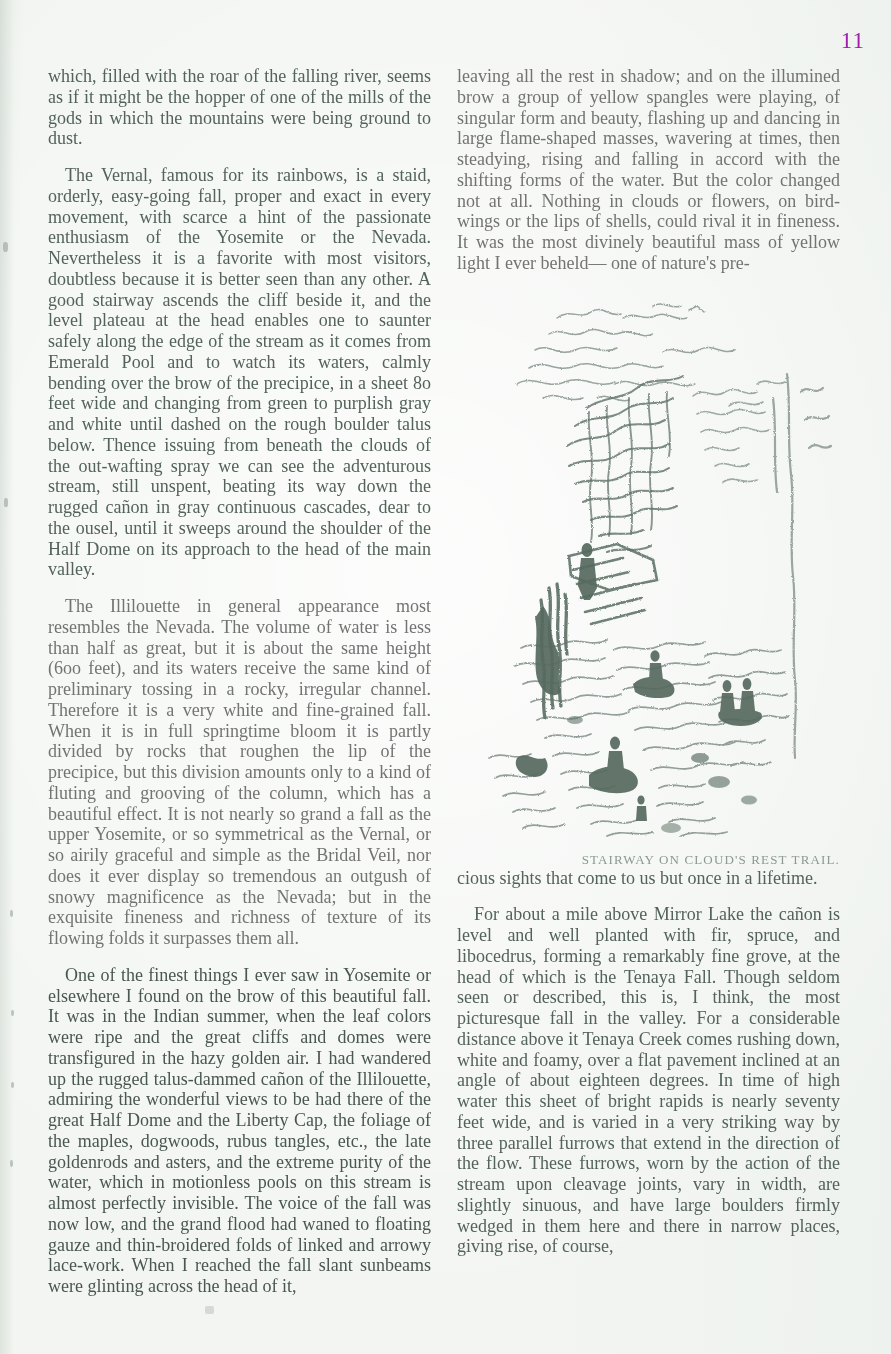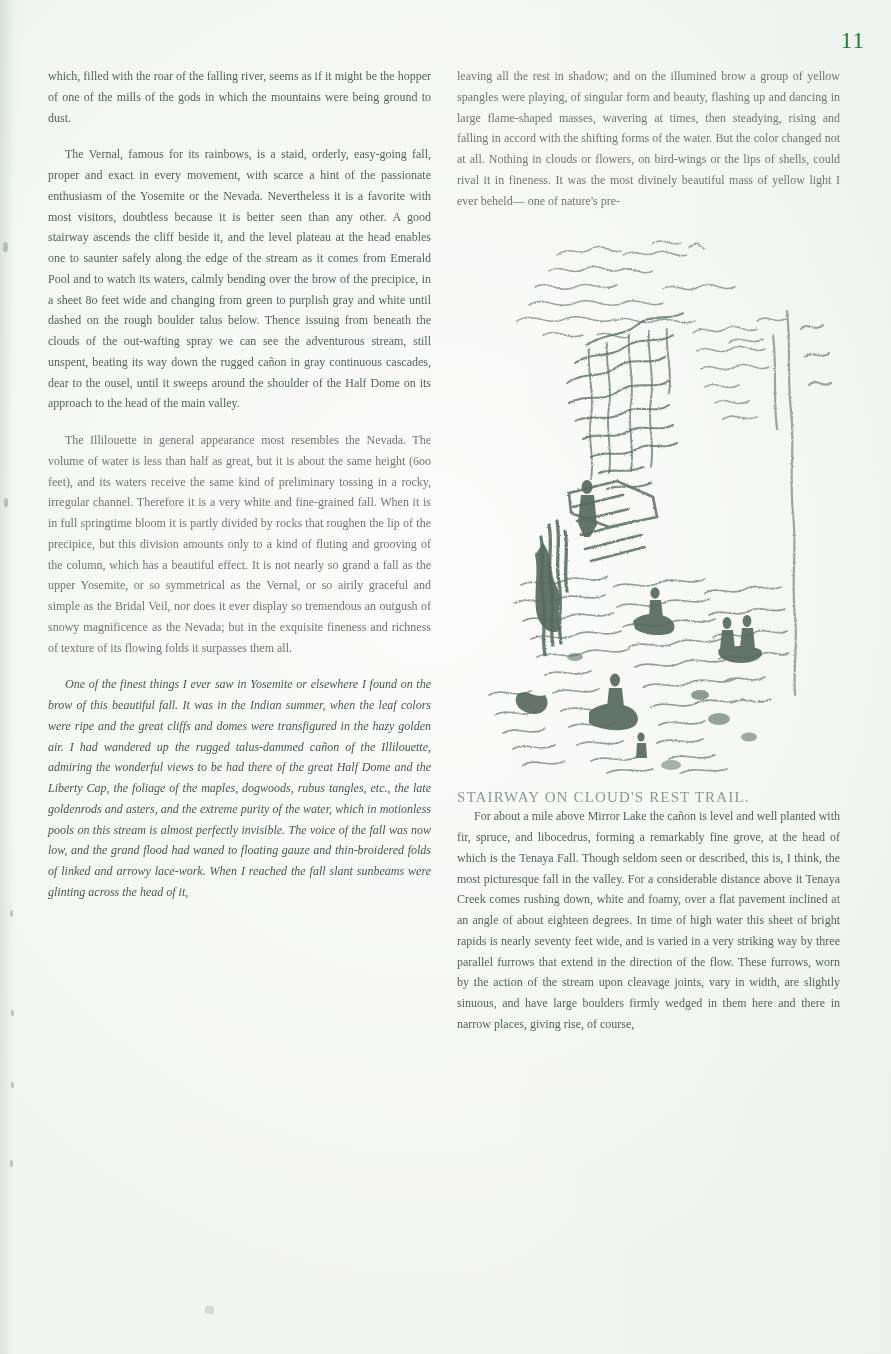--- a/index.html
+++ b/index.html
@@ -40,72 +40,72 @@
     pointer-events: none;
   }
 
   
   .folio {
     position: absolute;
     top: 28px;
     right: 26px;
     font-size: 23px;
     letter-spacing: 1px;
-    color: #15803d;
+    color: #a21caf;
     font-family: "Liberation Serif", "DejaVu Serif", serif;
   }
 
   
   .columns {
     position: absolute;
     left: 48px;
     top: 66px;
     width: 792px;
     display: flex;
     gap: 26px;
     align-items: flex-start;
   }
   .col {
     width: 383px;
   }
   p {
     margin: 0;
-    font-size: 12px;
+    font-size: 18px;
     line-height: 20.75px;
     text-align: justify;
     text-justify: inter-word;
     -webkit-hyphens: none;
     hyphens: none;
     color: #53635a;
   }
   p.indent { text-indent: 17px; }
   p + p { margin-top: 16px; }
 
   
   .ink-light { color: #737373; }
-  .ink-dark  { color: #49574f; font-style: italic; }
+  .ink-dark  { color: #49574f; }
 
   
   .figure {
     position: relative;
     width: 383px;
     margin: 14px 0 0 0;
   }
   .plate {
     position: relative;
     width: 383px;
     height: 555px;
     overflow: hidden;
     background: transparent;
   }
   .plate svg { display: block; width: 100%; height: 100%; }
   .caption {
     margin-top: 9px;
-    text-align: left;
-    font-size: 15px;
+    text-align: right;
+    font-size: 13px;
     letter-spacing: 1.15px;
     color: #8b998f;
     font-family: "Liberation Serif", "DejaVu Serif", serif;
   }
 </style>
 </head>
 <body>
 
 <div class="page">
 
@@ -294,17 +294,18 @@
               <ellipse cx="262" cy="494" rx="11" ry="6" opacity="0.65"></ellipse>
               <ellipse cx="292" cy="512" rx="8" ry="4.5" opacity="0.6"></ellipse>
               <ellipse cx="214" cy="540" rx="10" ry="5" opacity="0.55"></ellipse>
               <ellipse cx="118" cy="432" rx="8" ry="4" opacity="0.6"></ellipse>
             </g>
           </svg>
         </div>
         <div class="caption">STAIRWAY ON CLOUD'S REST TRAIL.</div>
       </div>
 
+      <p>cious sights that come to us but once in a lifetime.</p>
       <p class="indent">For about a mile above Mirror Lake the cañon is level and well planted with fir, spruce, and libocedrus, forming a remarkably fine grove, at the head of which is the Tenaya Fall. Though seldom seen or described, this is, I think, the most picturesque fall in the valley. For a considerable distance above it Tenaya Creek comes rushing down, white and foamy, over a flat pavement inclined at an angle of about eighteen degrees. In time of high water this sheet of bright rapids is nearly seventy feet wide, and is varied in a very striking way by three parallel furrows that extend in the direction of the flow. These furrows, worn by the action of the stream upon cleavage joints, vary in width, are slightly sinuous, and have large boulders firmly wedged in them here and there in narrow places, giving rise, of course,</p>
     </div>
 
   </div>
 </div>
 
 </body></html>

